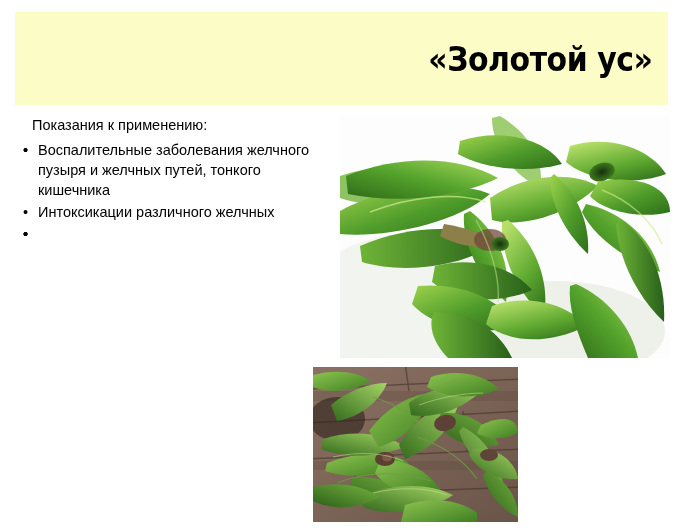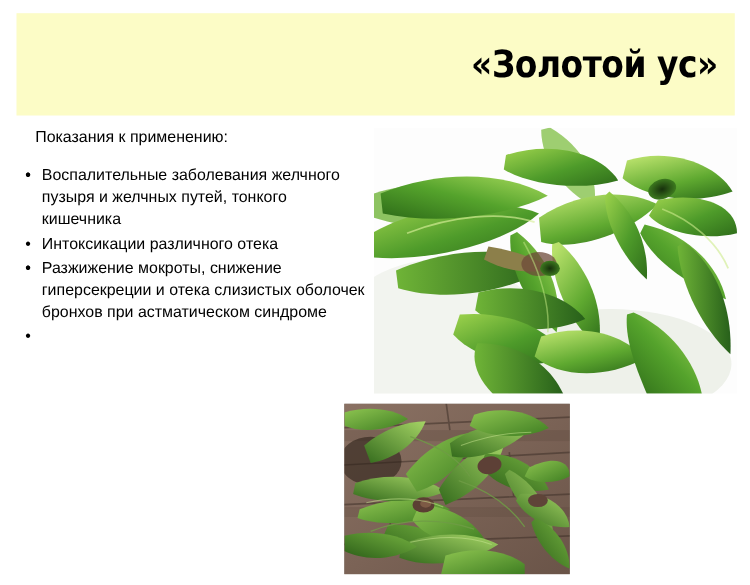--- a/index.html
+++ b/index.html
@@ -44,21 +44,21 @@
   #content-column {
     position: absolute;
     left: 14px;
     top: 116px;
     width: 322px;
   }
   #intro-line {
     font-size: 14.5px;
     line-height: 1.35;
     padding-left: 18px;
-    margin-bottom: 14px;
+    margin-bottom: 4px;
     white-space: nowrap;
   }
   ul#indications-list {
     list-style: none;
     margin: 0;
     padding: 0;
   }
   ul#indications-list > li {
     position: relative;
     padding-left: 24px;
@@ -109,28 +109,27 @@
   <ul id="indications-list">
     <li>
       <span class="bullet-dot">•</span>
     </li>
     <li>
       <span class="bullet-dot">•</span>
       <span>Воспалительные заболевания желчного пузыря и желчных путей, тонкого кишечника</span>
     </li>
     <li>
       <span class="bullet-dot">•</span>
-      <span>Интоксикации различного отека</span>
-    </li>
-    <li>
-      <span class="bullet-dot">•</span>
-    </li>
-    <li>
-      <span class="bullet-dot">•</span>
-      <span>Разжижение мокроты, снижение гиперсекреции и отека слизистых оболочек бронхов при астматическом синдроме</span>
+      <span>Интоксикации различного желчных</span>
+    </li>
+    <li>
+      <span class="bullet-dot">•</span>
+    </li>
+    <li>
+      <span class="bullet-dot">•</span>
     </li>
     <li>
       <span class="bullet-dot">•</span>
     </li>
   </ul>
 </div>
 
 <div class="photo" id="photo-closeup" aria-label="Крупный план листьев золотого уса на белом фоне">
   <svg viewBox="0 0 330 242" preserveAspectRatio="none">
     <defs>

